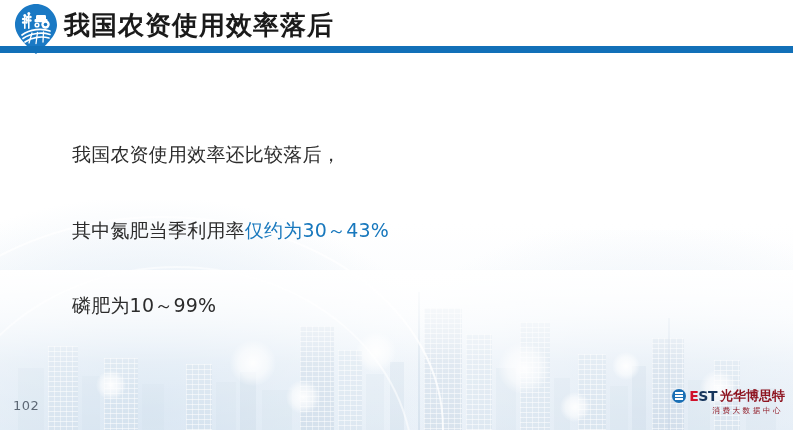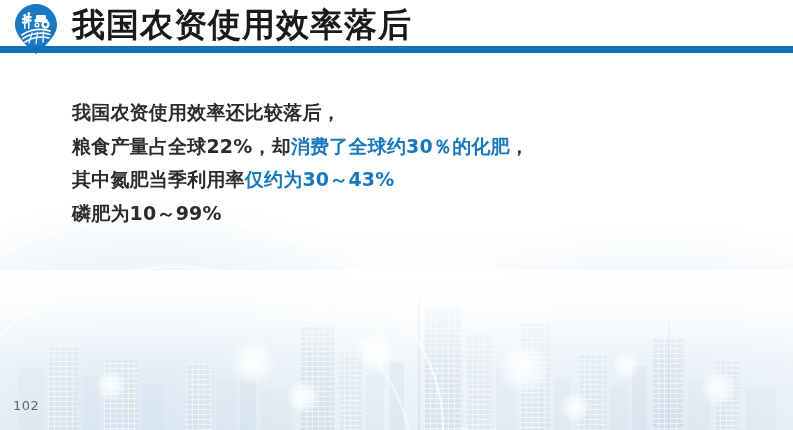--- a/index.html
+++ b/index.html
@@ -140,23 +140,23 @@
   }
   .logo-pin {
     position: absolute;
     left: 14px;
     top: 3px;
     width: 44px;
     height: 52px;
   }
   .slide-title {
     position: absolute;
-    left: 72px;
+    left: 64px;
     top: 6px;
-    font-size: 33px;
+    font-size: 26px;
     font-weight: bold;
     color: #1a1a1a;
     letter-spacing: 1px;
     line-height: 38px;
     white-space: nowrap;
     text-align: center;
   }
   .header-rule {
     position: absolute;
     left: 0;
@@ -168,25 +168,26 @@
 
   
   .body-text {
     position: absolute;
     left: 72px;
     top: 96px;
     width: 660px;
   }
   .line {
     font-size: 19px;
-    font-weight: bold;
+    font-weight: normal;
     color: #2c2c2c;
     line-height: 33.5px;
     white-space: nowrap;
     letter-spacing: 0.2px;
+    margin-top: 42px;
   }
   .hl { color: #1878bd; }
 
   
   .page-num {
     position: absolute;
     left: 13px;
     top: 398px;
     font-size: 13px;
     color: #5d6875;
@@ -349,21 +350,28 @@
       </svg>
     </span>
 
     <div class="slide-title">我国农资使用效率落后</div>
 
     <div class="header-rule"></div>
   </div>
 
   <div class="body-text" id="body-lines">
       <div class="line"><span>我国农资使用效率还比较落后，</span></div>
-      <div class="line"><span>粮食产量占全球22%，却</span><span class="hl">消费了全球约30％的化肥</span><span>，</span></div>
       <div class="line"><span>其中氮肥当季利用率</span><span class="hl">仅约为30～43%</span></div>
       <div class="line"><span>磷肥为10～99%</span></div>
     </div>
 
   <div class="page-num">102</div>
 
+  <div class="corp-logo">
+    <div class="corp-row">
+      <span class="corp-mark"></span>
+      <span class="corp-est"><span class="e">E</span><span class="st">ST</span></span>
+      <span class="corp-cn">光华博思特</span>
+    </div>
+    <div class="corp-sub">消费大数据中心</div>
+  </div>
 
 </div>
 
 </body></html>

